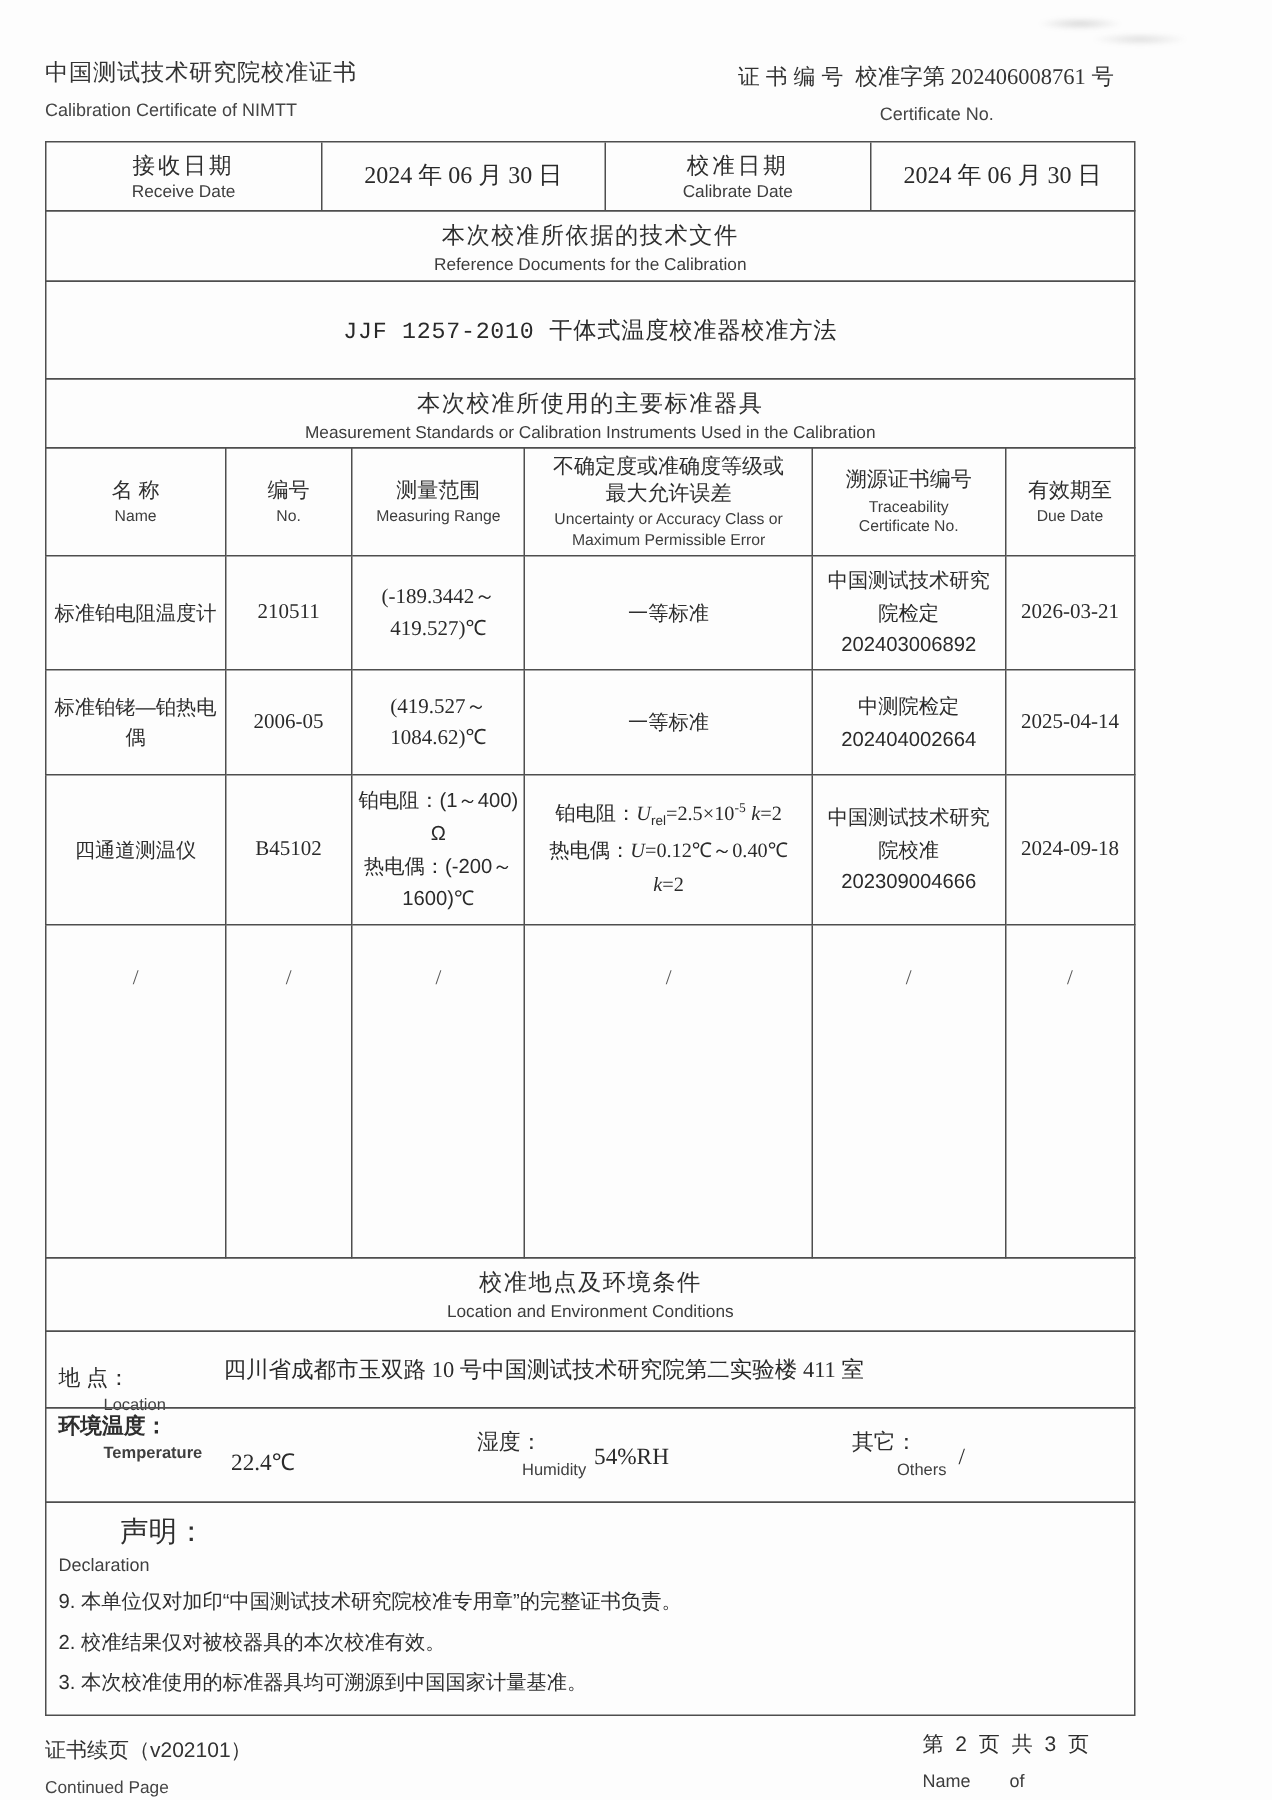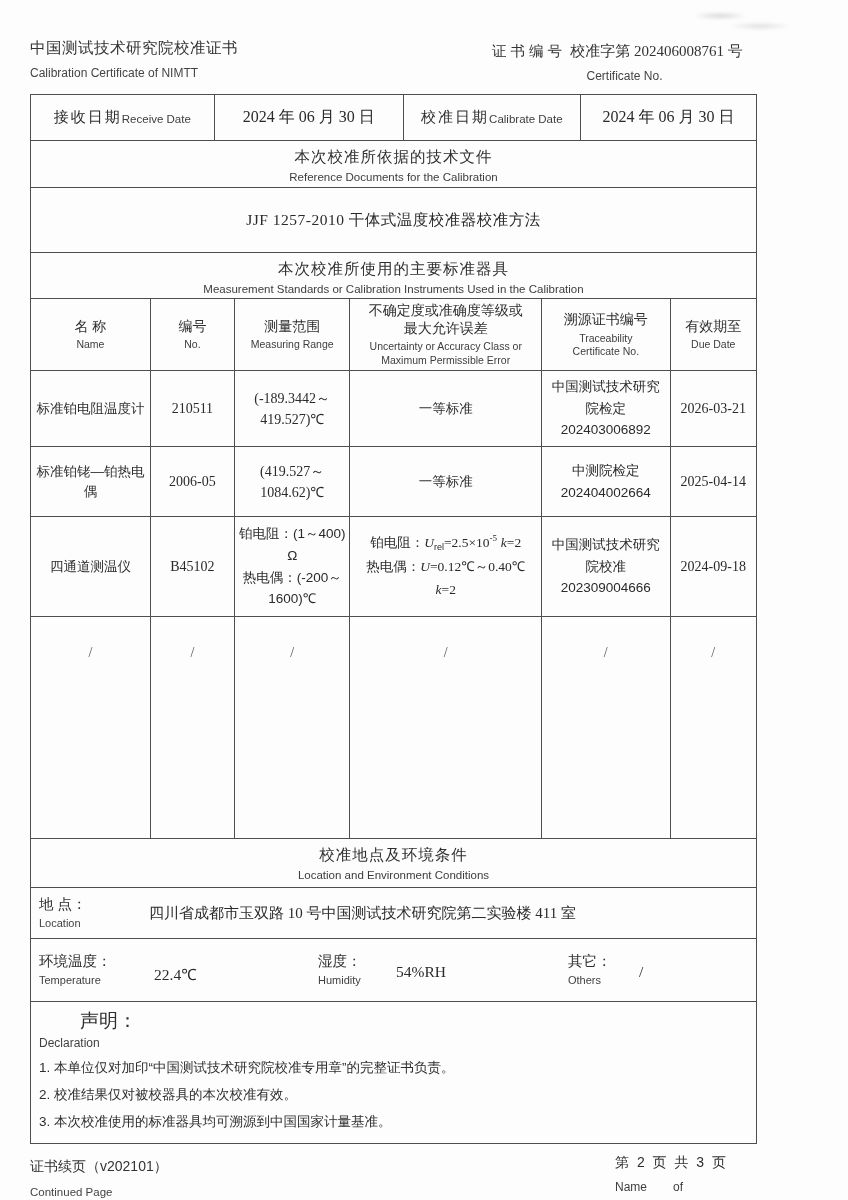--- a/index.html
+++ b/index.html
@@ -33,30 +33,30 @@
   .head-right .en { font-size: 12px; color: #444; margin-top: 8px; text-align: center; }
 
   
   .box { border: 1px solid #4e4e4e; margin-top: -1px; background: transparent; }
   .sect-hdr { text-align: center; padding-top: 6px; }
   .sect-hdr .zh { font-size: 15.5px; letter-spacing: 1px; color: #2f2f2f; }
   .sect-hdr .en { font-size: 11.5px; color: #3d3d3d; margin-top: 3px; }
 
   
   .dates { display: flex; height: 47px; }
-  .dates > div { border-left: 1px solid #4e4e4e; display: flex; justify-content: center; align-items: center; }
+  .dates > div { border-left: 1px solid #4e4e4e; display: flex; flex-direction: column; justify-content: center; align-items: center; }
   .dates > div:first-child { border-left: none; }
   .d-label .zh { font-size: 15px; letter-spacing: 2px; }
   .d-label .en { font-size: 11.5px; color: #3d3d3d; margin-top: 2px; }
   .d-value { font-family: "Liberation Serif", serif; font-size: 16px; color: #2a2a2a; }
   .dc1 { width: 25.2%; } .dc2 { width: 26.1%; } .dc3 { width: 24.4%; } .dc4 { width: 24.3%; }
 
   .ref-hdr { height: 48px; }
   .ref-body { height: 66px; display: flex; align-items: center; justify-content: center;
-    font-family: Liberation Serif, serif; font-size: 15.5px; color: #2a2a2a; letter-spacing: .5px; }
+    font-family: Liberation Mono, monospace; font-size: 15.5px; color: #2a2a2a; letter-spacing: .5px; }
   .std-hdr { height: 47px; }
 
   
   table.std { width: 100%; border-collapse: collapse; table-layout: fixed; margin-top: -1px; }
   table.std td { border: 1px solid #4e4e4e; text-align: center; vertical-align: middle; padding: 2px 3px; }
   .col-name { width: 16.5%; } .col-no { width: 11.6%; } .col-range { width: 15.9%; }
   .col-unc { width: 26.4%; } .col-trace { width: 17.7%; } .col-due { width: 11.9%; }
   tr.hdr td { height: 72px; }
   tr.hdr .zh { font-size: 14px; white-space: pre-line; line-height: 1.25; color: #2f2f2f; }
   tr.hdr .en { font-size: 10.5px; color: #3d3d3d; margin-top: 3px; line-height: 1.25; white-space: pre-line; }
@@ -69,25 +69,25 @@
   .formula { font-size: 13.5px; line-height: 1.7; color: #2a2a2a; }
   .formula i { font-family: "Liberation Serif", serif; font-style: italic; }
   .formula sub { font-size: 9px; } .formula sup { font-size: 9px; }
   .formula .sfn { font-family: "Liberation Serif", serif; }
 
   
   .loc-hdr { height: 50px; }
   .loc-row { height: 52px; position: relative; }
   .lab { position: absolute; }
   .lab .zh { font-size: 14.5px; color: #2e2e2e; }
-  .lab .en { font-size: 11px; color: #3f3f3f; margin-top: 3px; }
-  .loc-label { left: 8px; top: 7px; }
+  .lab .en { font-size: 11px; color: #3f3f3f; margin-top: 3px; margin-left: 30px; }
+  .loc-label { left: 8px; top: 21px; }
   .loc-value { position: absolute; left: 118px; top: 16px; font-family: "Liberation Serif", serif; font-size: 15px; color: #2a2a2a; }
   .env-row { height: 64px; position: relative; }
-  .env-t-label { left: 8px; top: 13px; }
+  .env-t-label { left: 8px; top: 2px; font-weight: bold; }
   .env-t-value { position: absolute; left: 123px; top: 24px; }
   .env-h-label { left: 287px; top: 13px; }
   .env-h-value { position: absolute; left: 365px; top: 24px; }
   .env-o-label { left: 537px; top: 13px; }
   .env-o-value { position: absolute; left: 608px; top: 24px; }
   .env-val { font-family: "Liberation Serif", serif; font-size: 15.5px; color: #2a2a2a; }
 
   
   .decl { padding: 6px 8px 8px 8px; }
   .decl .zh { font-size: 19px; color: #2e2e2e; margin-left: 41px; }
@@ -309,21 +309,21 @@
         <div class="zh">其它：</div>
         <div class="en">Others</div>
       </div>
       <div class="env-val env-o-value">/</div>
     </div>
 
     <div class="box decl">
       <div class="zh">声明：</div>
       <div class="en">Declaration</div>
       <div class="decl-items">
-        <div>1. 本单位仅对加印“中国测试技术研究院校准专用章”的完整证书负责。</div>
+        <div>9. 本单位仅对加印“中国测试技术研究院校准专用章”的完整证书负责。</div>
         <div>2. 校准结果仅对被校器具的本次校准有效。</div>
         <div>3. 本次校准使用的标准器具均可溯源到中国国家计量基准。</div>
       </div>
     </div>
 
     <div class="footer">
       <div class="foot-left">
         <div class="zh">证书续页（v202101）</div>
         <div class="en">Continued Page</div>
       </div>

